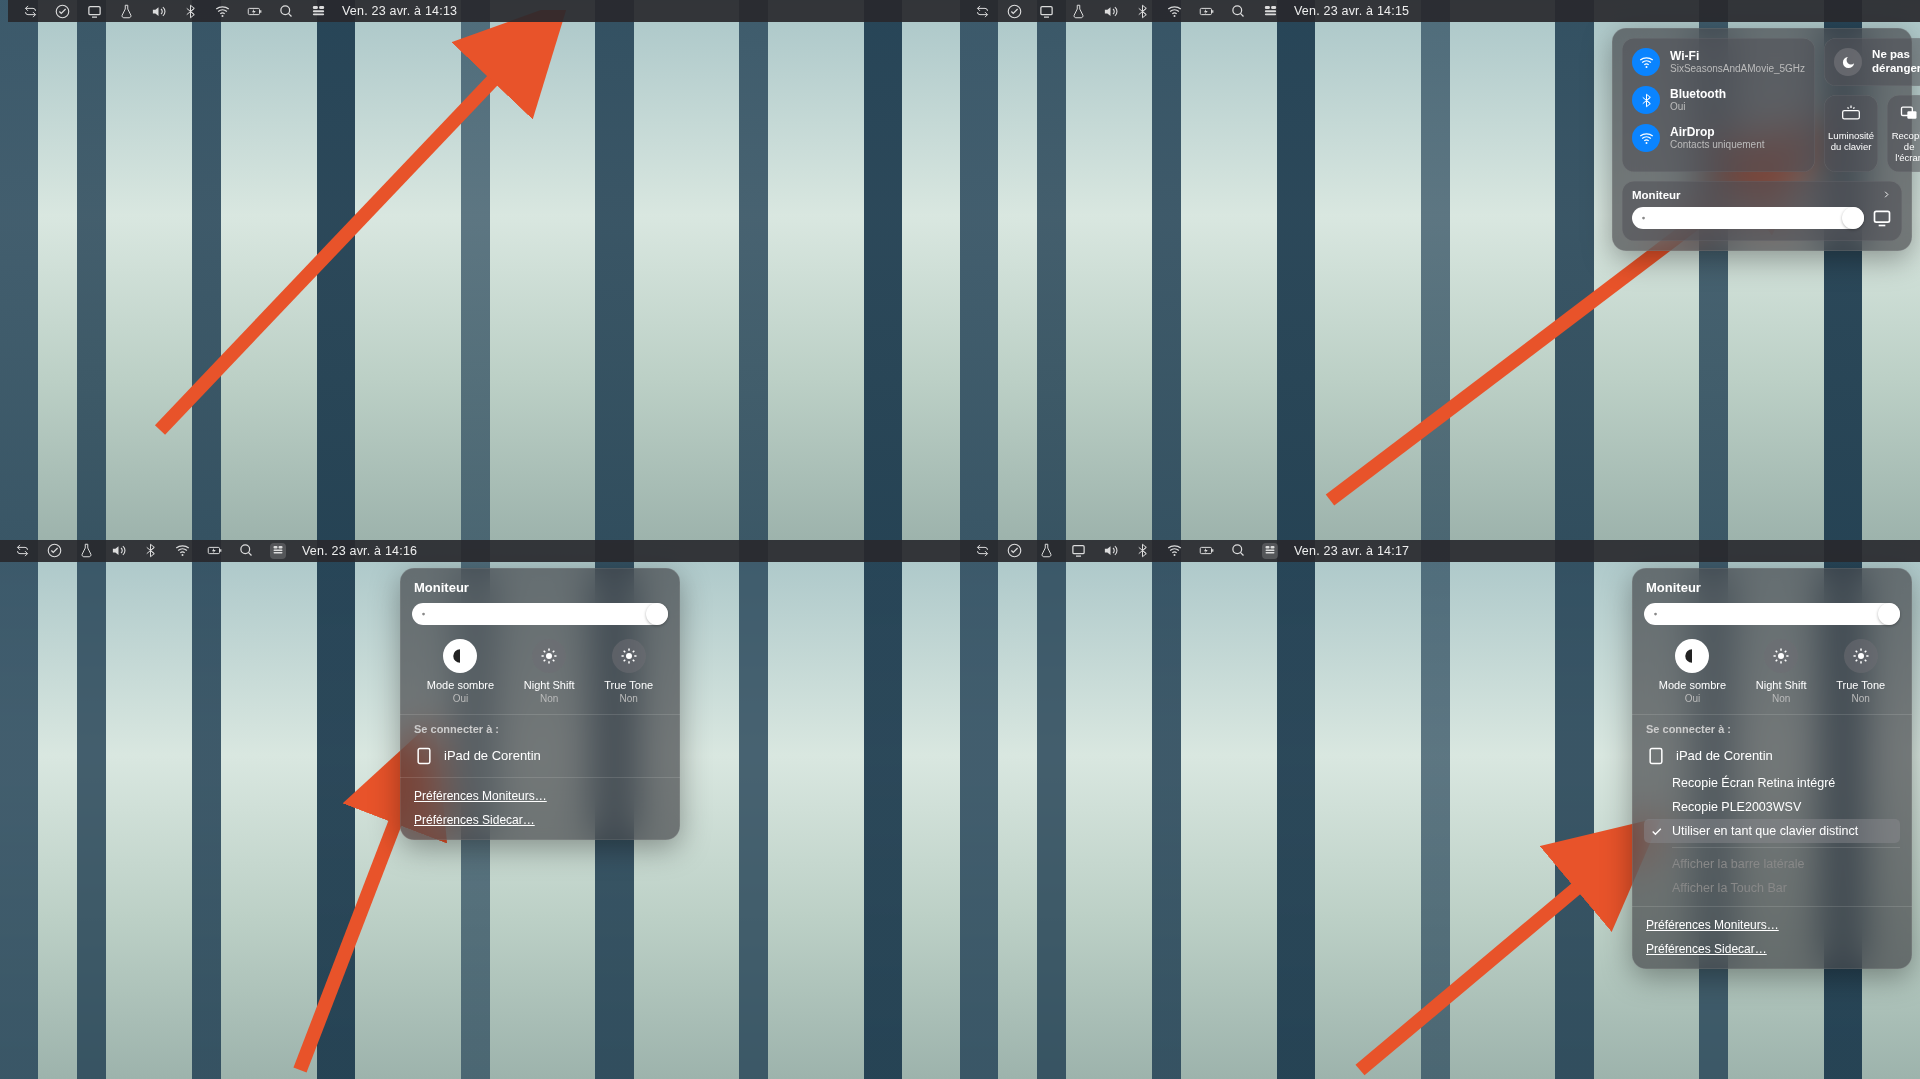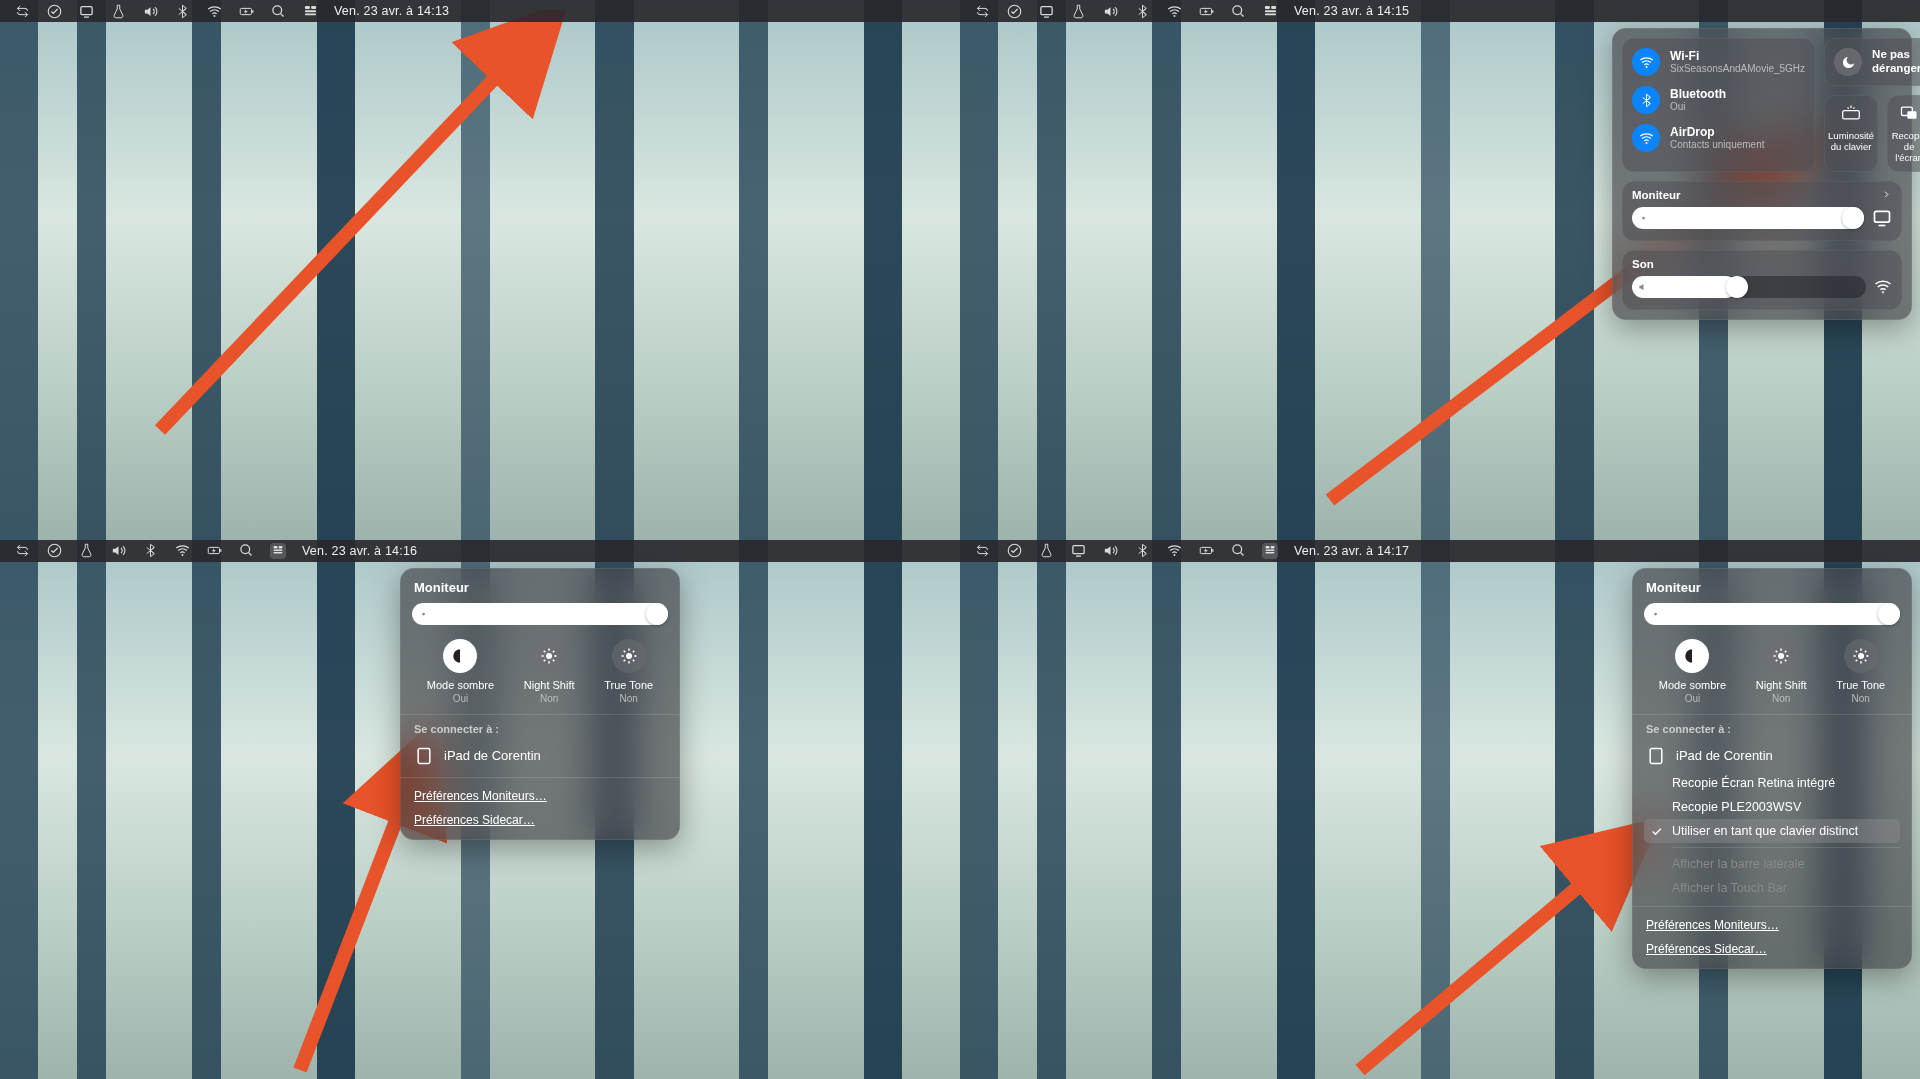--- a/index.html
+++ b/index.html
@@ -156,21 +156,21 @@
         <circle cx="12" cy="12" r="3"></circle>
         <g stroke="currentColor" stroke-width="1.6">
           <path d="M12 4v2M12 18v2M4 12h2M18 12h2M6 6l1.5 1.5M16.5 16.5L18 18M6 18l1.5-1.5M16.5 7.5L18 6"></path>
         </g>
       </symbol>
   </defs>
 </svg>
 
 <div class="quadrant">
   <div class="wallpaper"></div>
-  <div class="menubar" style="left:0;">
+  <div class="menubar" style="left:8px;">
     <span class="icn">
         <svg>
           <use href="#i-arrows"></use>
         </svg>
       </span>
     <span class="icn">
         <svg>
           <use href="#i-check"></use>
         </svg>
       </span>
@@ -359,35 +359,20 @@
               <use href="#i-bright"></use>
             </svg>
           <div class="slider-knob" style="right:0;"></div>
         </div>
         <svg style="width:20px;height:20px;fill:#ccc;">
             <use href="#i-display"></use>
           </svg>
       </div>
     </div>
 
-    <div class="card" style="margin-top:9px; padding:8px 10px 12px;">
-      <div style="font-size:11.5px;font-weight:600;">Son</div>
-      <div style="display:flex;align-items:center;gap:8px;margin-top:6px;">
-        <div class="slider" style="flex:1;">
-          <div class="slider-fill" style="width:45%;"></div>
-          <svg class="slider-ico" style="fill:#888;">
-              <use href="#i-speaker"></use>
-            </svg>
-          <div class="slider-knob" style="left:calc(45% - 11px);"></div>
-        </div>
-        <svg style="width:18px;height:18px;fill:#ccc;">
-            <use href="#i-wifi"></use>
-          </svg>
-      </div>
-    </div>
 
   </div>
 
   <svg class="arrow" style="left:360px; top:120px; width:500px; height:390px;">
     <defs>
         <marker id="ah2" markerWidth="8" markerHeight="8" refX="6" refY="4" orient="auto">
           <path d="M0 0L8 4 0 8z" fill="#e8532a"></path>
         </marker>
       </defs>
     <line x1="10" y1="380" x2="485" y2="20" stroke="#e8532a" stroke-width="14" marker-end="url(#ah2)"></line>

